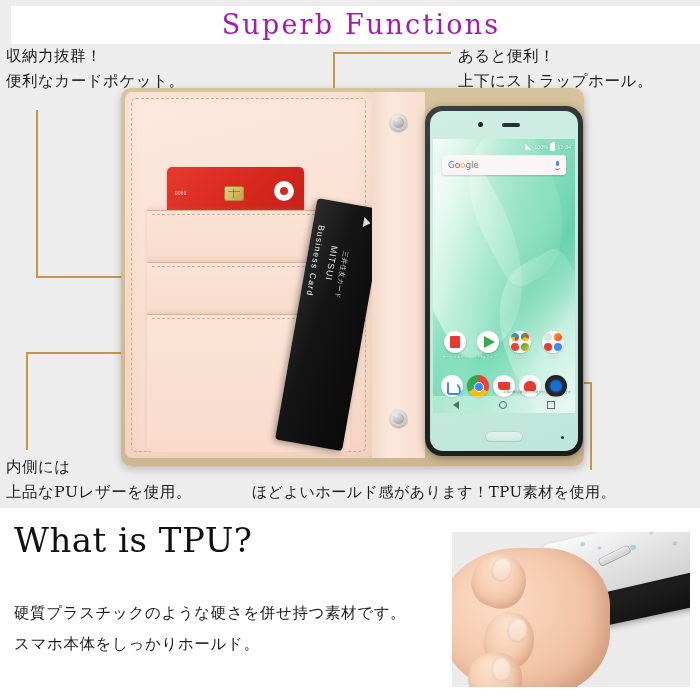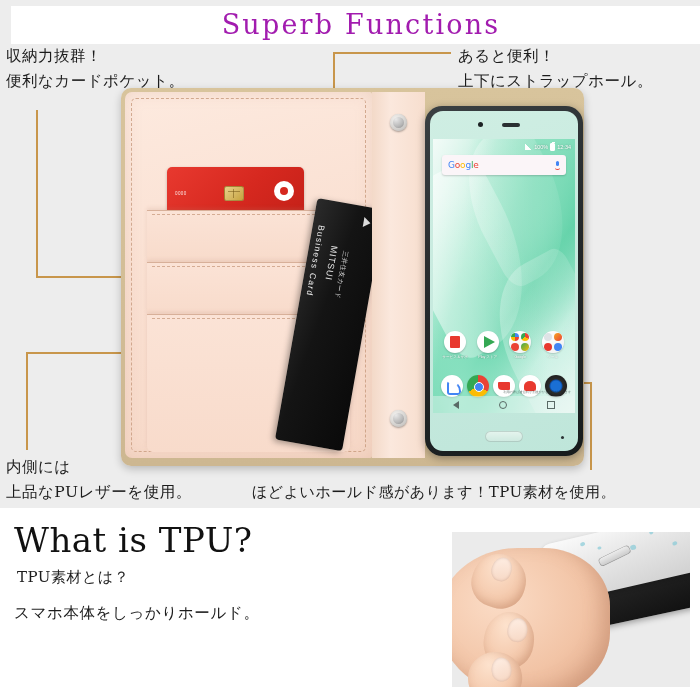--- a/index.html
+++ b/index.html
@@ -459,22 +459,22 @@
         </div>
 
         <div class="homebtn"></div>
         <div class="frontcam"></div>
       </div>
     </div>
   </div>
 
   <div class="bottom-panel">
     <div class="tpu-title">What is TPU?</div>
-    <div class="tpu-sub jp">TPU素材とは？</div>
     <div class="tpu-body jp">
+      <div>硬質プラスチックのような硬さを併せ持つ素材です。</div>
       <div>スマホ本体をしっかりホールド。</div>
     </div>
 
     <div class="photo">
       <div class="ph-bg"></div>
       <div class="ph-case"></div>
       <div class="ph-phone">
         <span class="ph-fleck" style="left:40px;top:6px;width:5px;height:4px;"></span>
         <span class="ph-fleck" style="left:56px;top:14px;width:4px;height:3px;"></span>
         <span class="ph-fleck" style="left:88px;top:20px;width:6px;height:5px;"></span>

